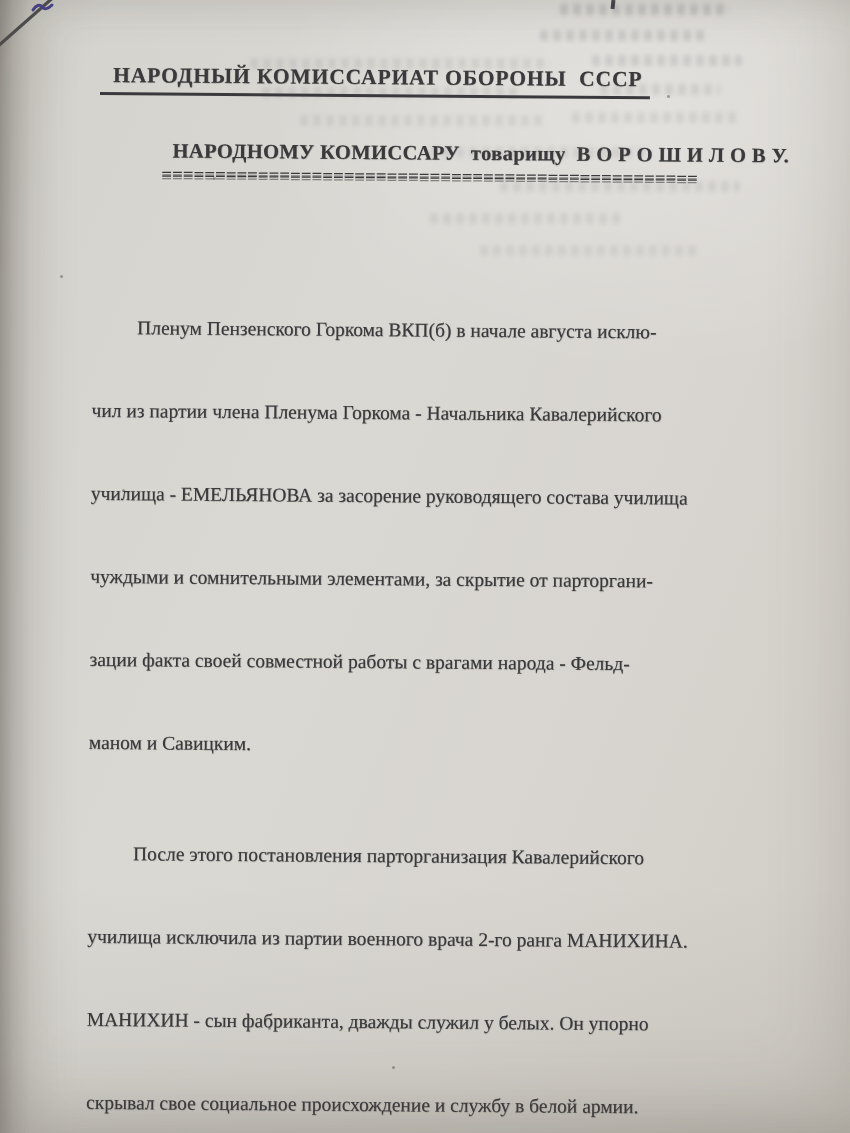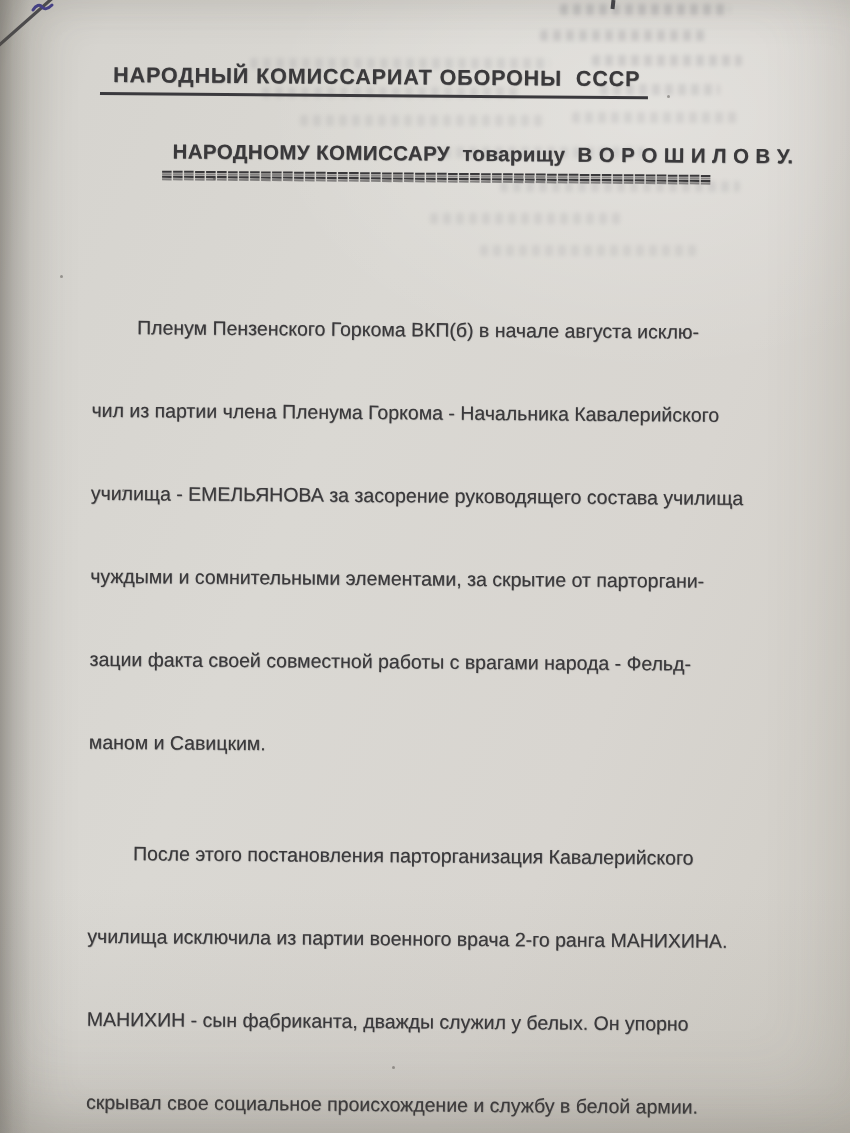--- a/index.html
+++ b/index.html
@@ -1,18 +1,18 @@
 <!DOCTYPE html>
 <html><head>
 <meta charset="utf-8">
 <style>
   html,body{margin:0;padding:0;background:#9a978f;}
   .page{
     position:relative;width:850px;height:1133px;overflow:hidden;
-    font-family:Liberation Sans, sans-serif;
+    font-family:Liberation Serif, serif;
     background:
       radial-gradient(ellipse 620px 420px at 76% 10%, rgba(255,255,255,0.26), rgba(255,255,255,0) 62%),
       linear-gradient(180deg, rgba(0,0,0,0) 78%, rgba(96,90,78,0.10) 100%),
       linear-gradient(112deg, #bcbab4 0%, #cfcdc7 2.5%, #d6d4cf 9%, #dad8d3 38%, #d8d5d0 68%, #d0cdc6 100%);
   }
   .vignette{position:absolute;inset:0;pointer-events:none;
     box-shadow:inset 34px 0 46px rgba(88,84,77,0.20), inset -16px -36px 70px rgba(98,93,83,0.16);}
   .left-edge{position:absolute;left:0;top:0;width:30px;height:100%;
     background:linear-gradient(90deg, rgba(74,70,64,0.30), rgba(74,70,64,0.10) 45%, rgba(74,70,64,0) 100%);}
   .content{position:absolute;inset:0;color:#3a393b;transform:rotate(0.45deg);transform-origin:110px 90px;

